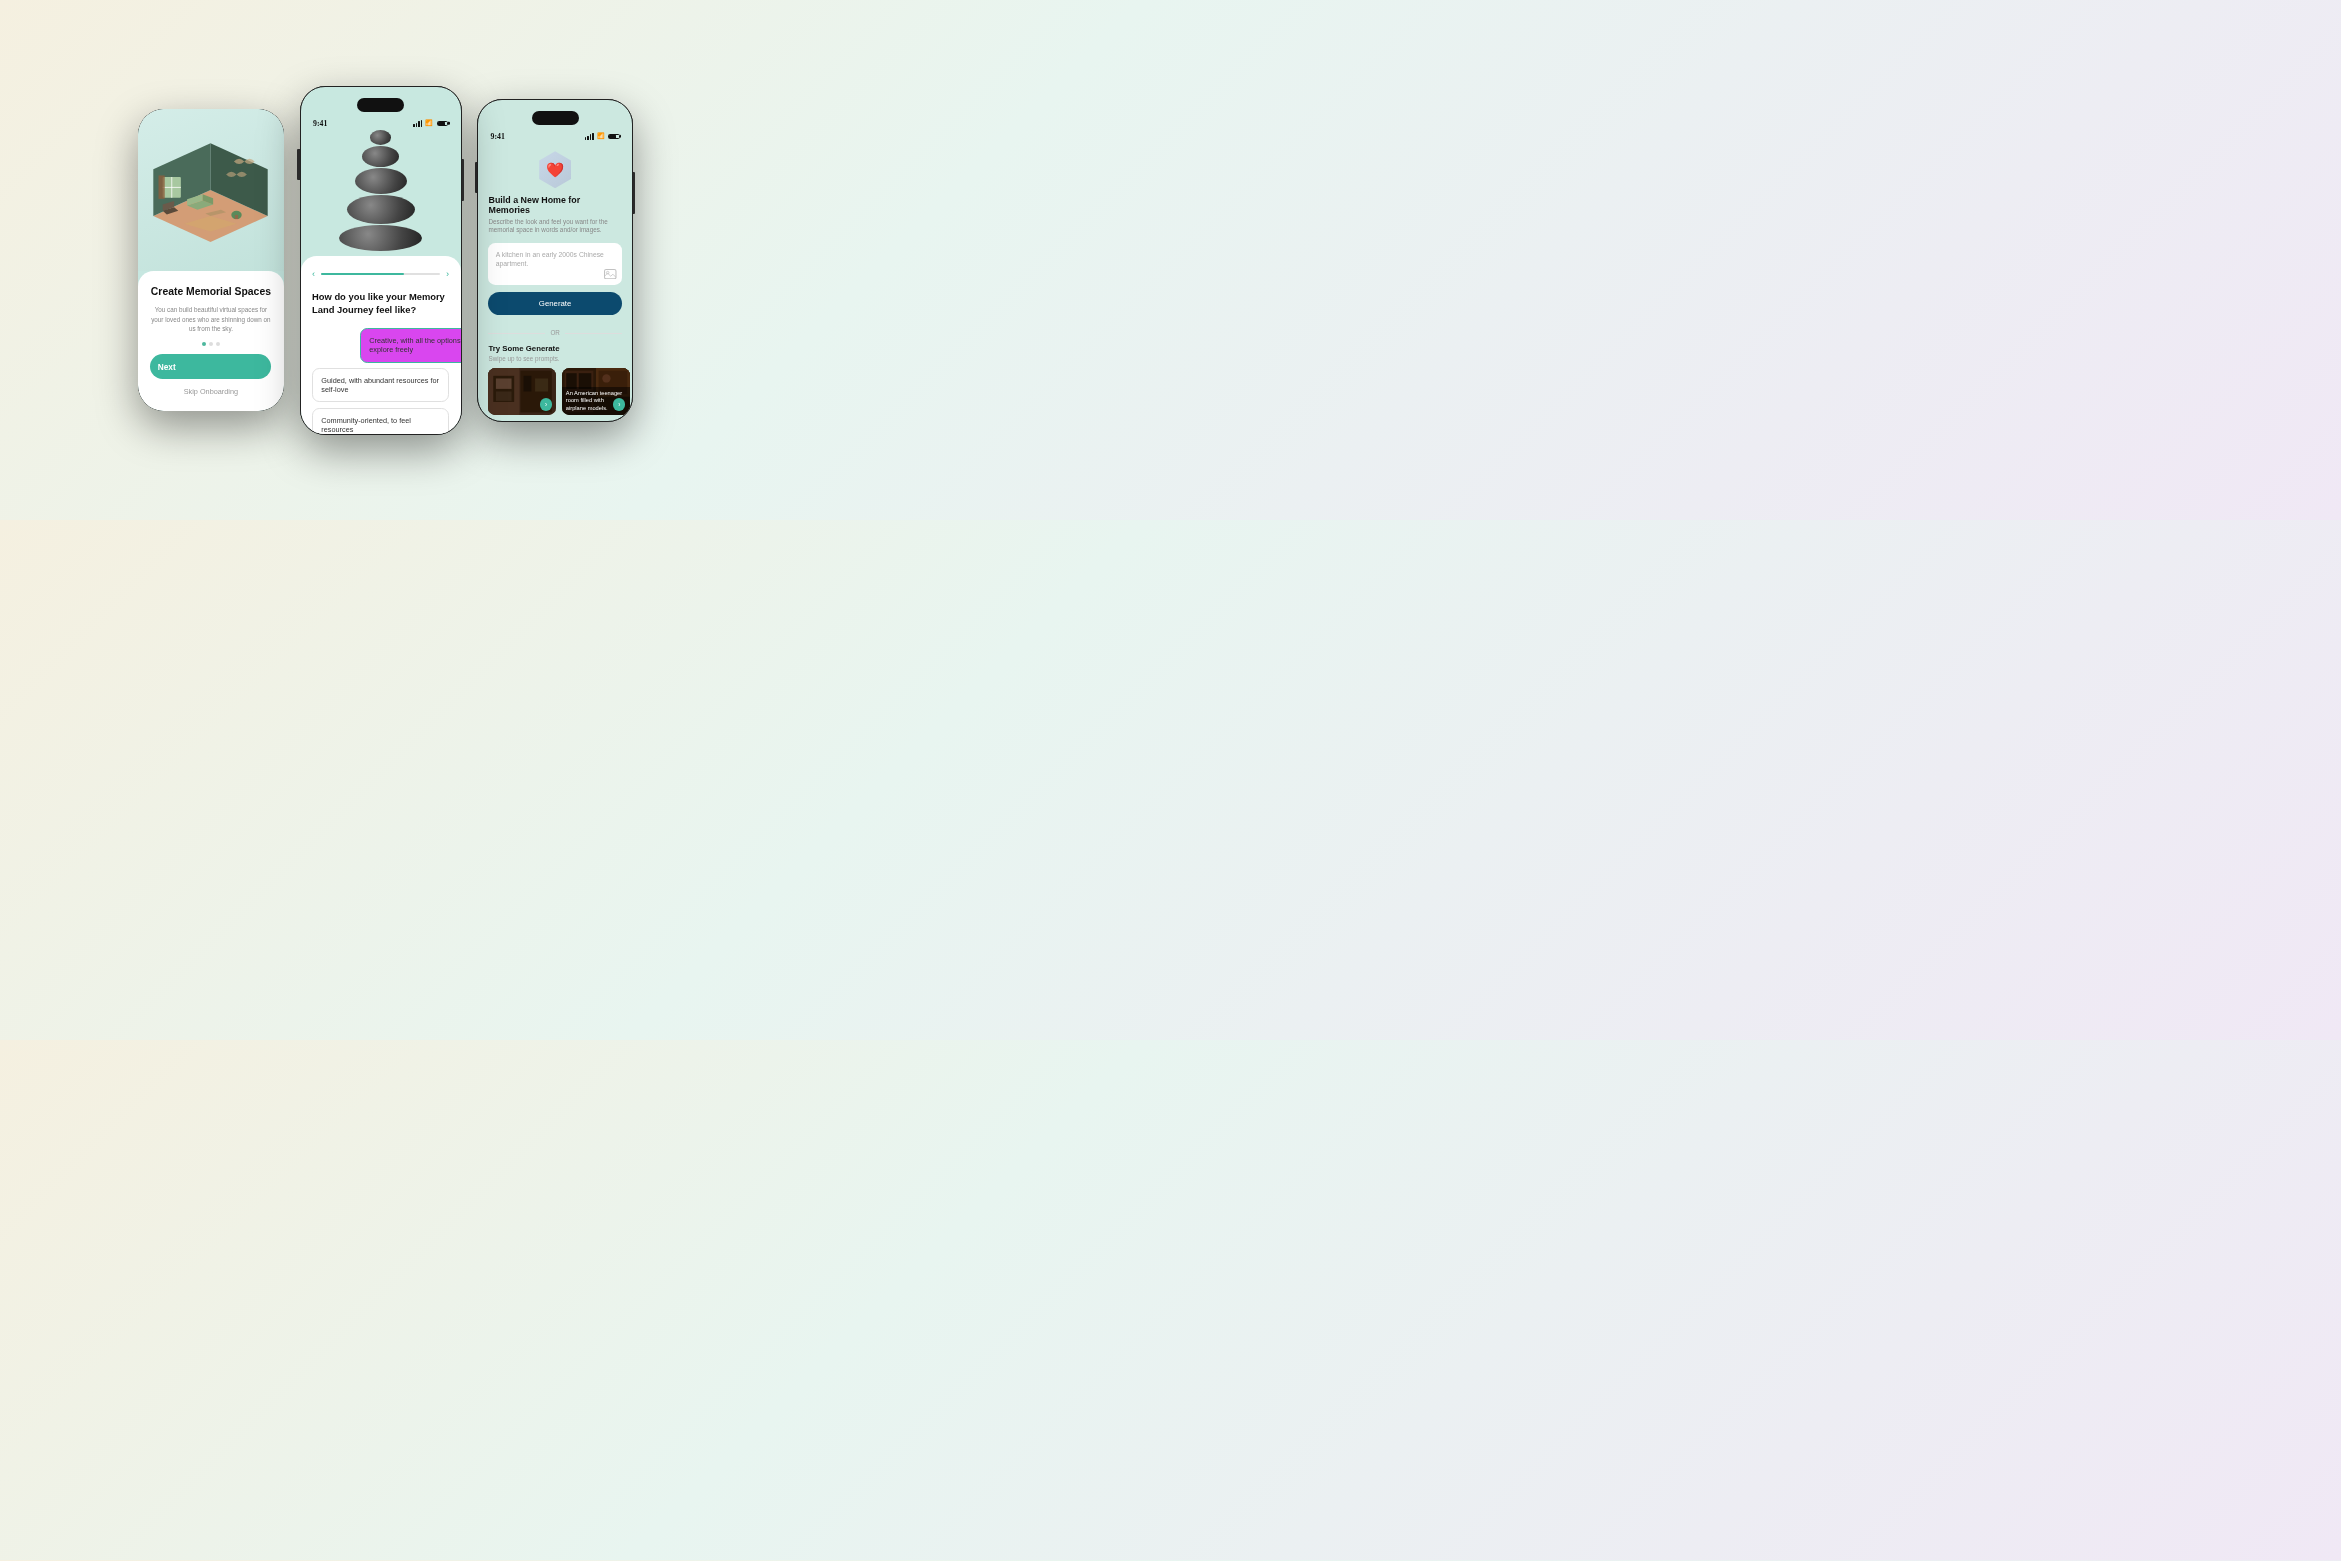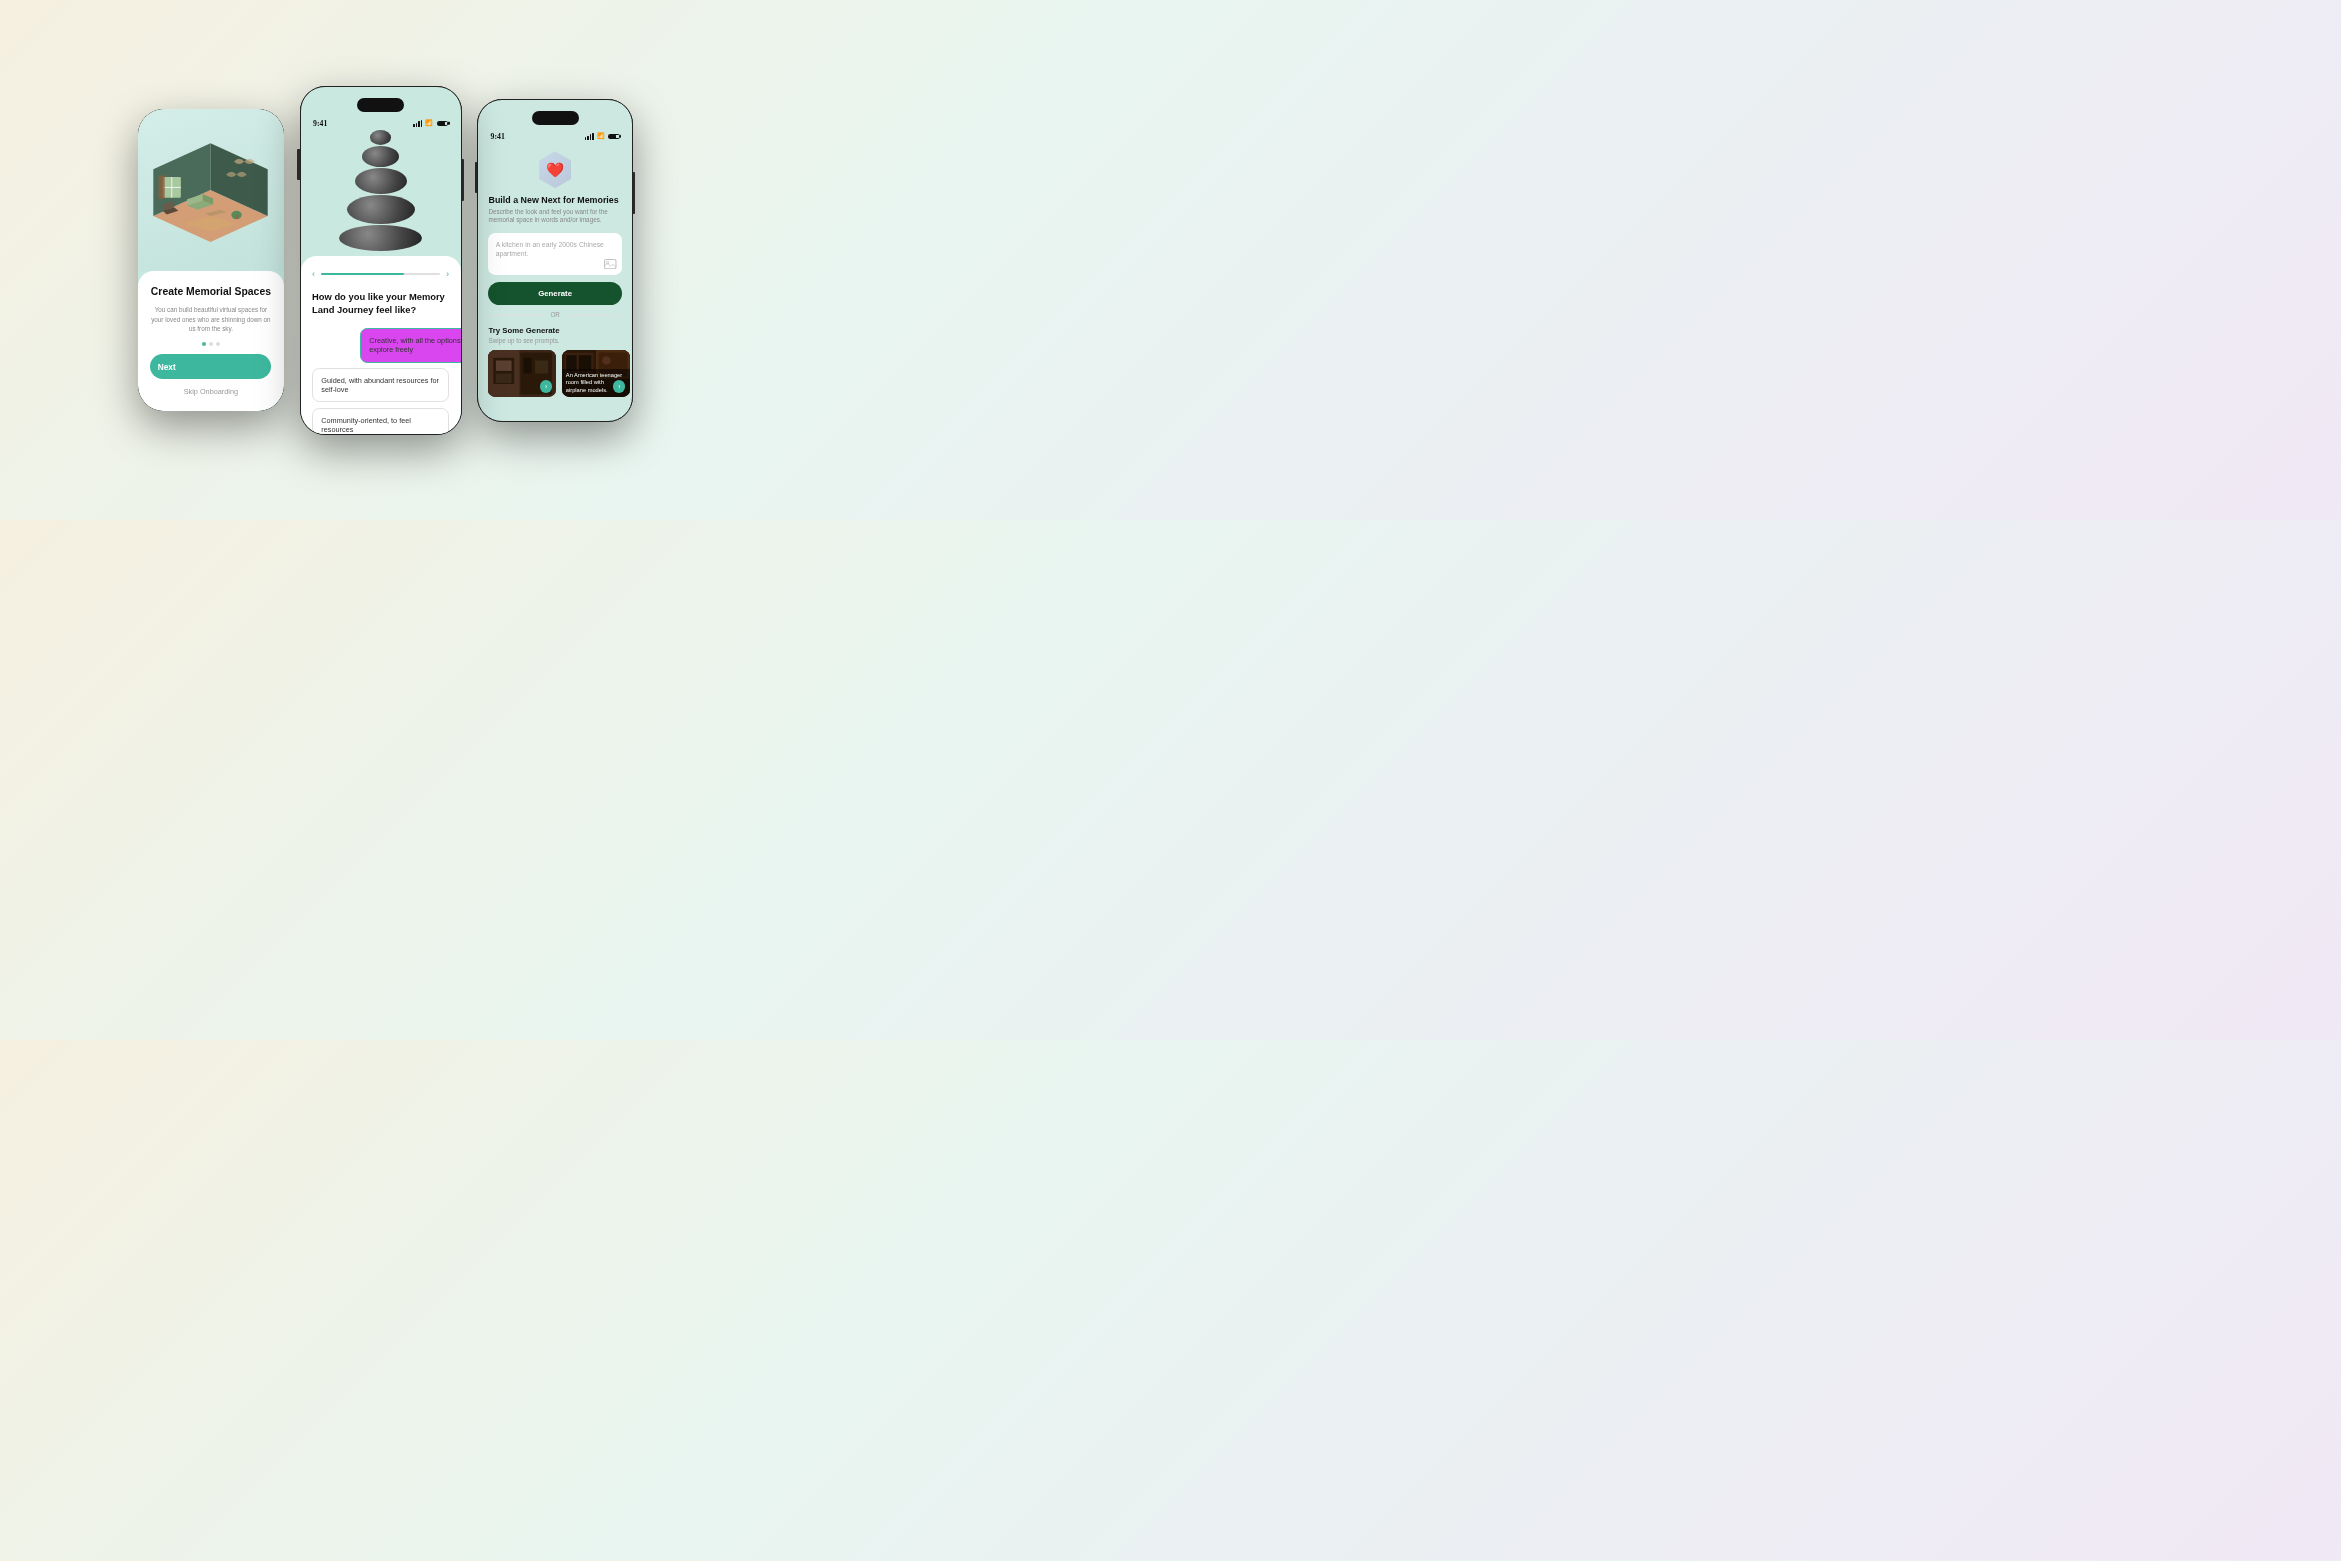--- a/index.html
+++ b/index.html
@@ -391,29 +391,29 @@
       position: absolute;
       bottom: 5.2px;
       right: 5.2px;
       width: 12.5px;
       height: 10.4px;
       opacity: 0.4;
     }
 
     .btn-generate {
       width: 100%;
-      background: #14532d;
+      background: #0c4a6e;
       color: white;
       border: none;
       border-radius: 15.6px;
       padding: 7.3px;
       font-size: 7.8px;
-      font-weight: 700;
+      font-weight: 400;
       cursor: pointer;
-      margin-bottom: 6px;
+      margin-bottom: 14px;
     }
 
     .or-divider {
       display: flex;
       align-items: center;
       gap: 5.2px;
       margin-bottom: 7.3px;
     }
     .or-line {
       flex: 1;
@@ -639,21 +639,21 @@
       </div>
 
       <div class="right-content">
         
         <div style="text-align:center; margin-bottom:6.3px;">
           <div class="hex-shape" style="margin:0 auto; width:37px; height:37px;">
             <span class="heart-emoji">❤️</span>
           </div>
         </div>
 
-        <h2 class="right-title">Build a New Next for Memories</h2>
+        <h2 class="right-title">Build a New Home for Memories</h2>
         <p class="right-subtitle">Describe the look and feel you want for the memorial space in words and/or images.</p>
 
         
         <div class="text-area-container">
           <p class="text-area-placeholder">A kitchen in an early 2000s Chinese apartment.</p>
           <svg class="image-icon" viewBox="0 0 24 20" fill="none">
             <rect x="1" y="1" width="22" height="18" rx="3" stroke="#666" stroke-width="2"></rect>
             <circle cx="7" cy="7" r="2.5" stroke="#666" stroke-width="1.5"></circle>
             <path d="M1 14 L7 8 L13 14 L17 10 L23 16" stroke="#666" stroke-width="1.5" fill="none"></path>
           </svg>

